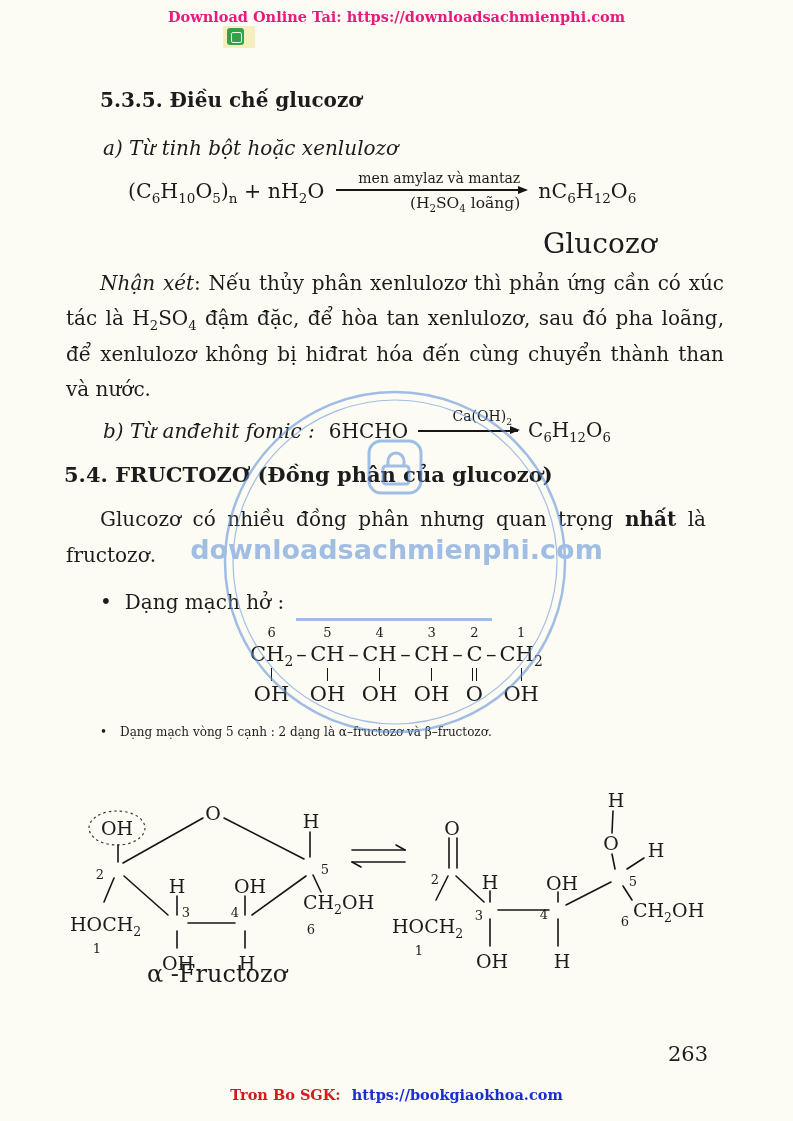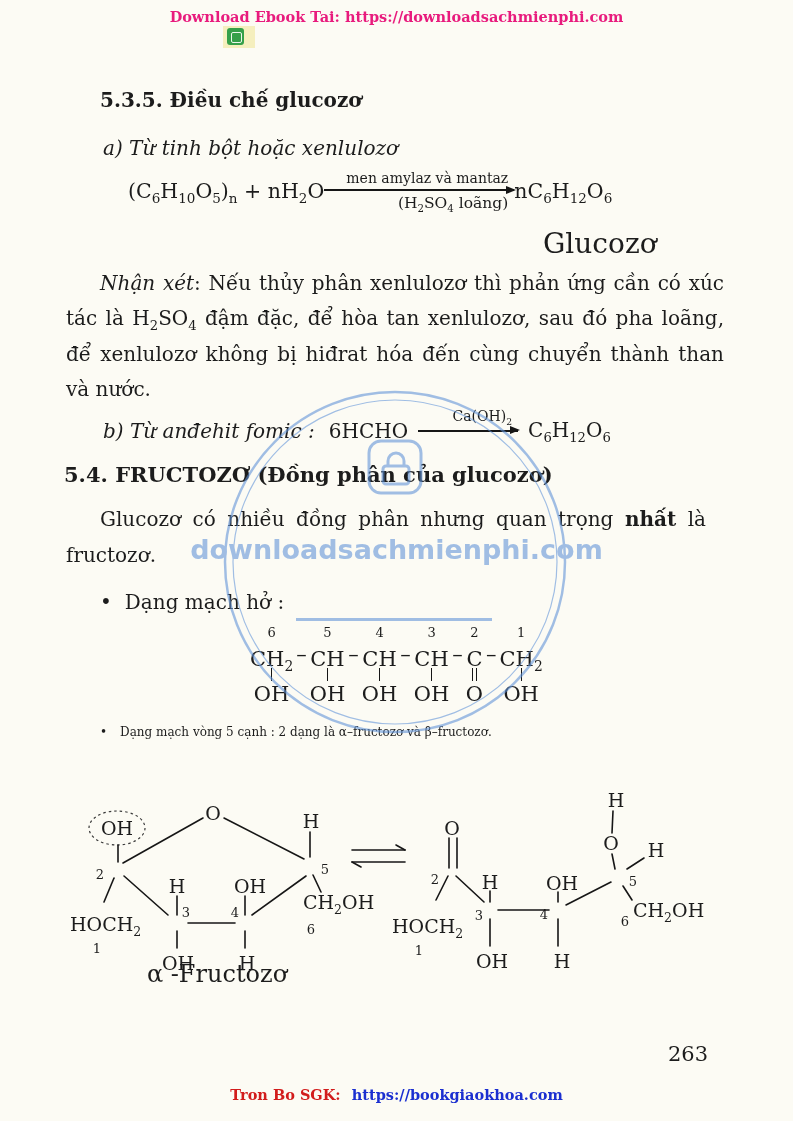--- a/index.html
+++ b/index.html
@@ -34,37 +34,37 @@
   .para54{position:absolute;left:66px;top:502px;width:640px;font-size:20px;line-height:1.78;
     text-align:justify;text-indent:34px;margin:0}
   .b{font-weight:bold}
   .bullet-line{position:absolute;left:100px;top:590px;font-size:20px}
   .bullet-dot{margin-right:13px}
   .bullet2{position:absolute;left:66px;top:722px;width:662px;font-size:12px;line-height:1.8;
     text-align:justify;text-indent:34px;margin:0}
 
   
   .equation{position:absolute;display:flex;align-items:center;font-size:20.5px}
-  .eq1{left:128px;top:170px;}
+  .eq1{left:128px;top:170px;gap:12px}
   .eq2{left:103px;top:408px;gap:10px;font-size:20px}
   .item-b{font-style:italic;margin-right:4px}
   .rxn-arrow{display:flex;flex-direction:column;align-items:flex-end}
   .cond-top{font-size:14px;padding:0 6px;white-space:nowrap}
   .cond-bottom{font-size:15.5px;min-height:20px;padding:0 6px;white-space:nowrap}
   .arrow-line{height:2px;background:#161616;width:100%;min-width:190px;position:relative;margin:3px 0}
   .eq2 .arrow-line{min-width:100px}
   .arrow-line::after{content:"";position:absolute;right:-2px;top:-3.5px;
     border-left:10px solid #161616;border-top:4.5px solid transparent;border-bottom:4.5px solid transparent}
   .product-label{position:absolute;left:543px;top:227px;font-size:28px}
 
   
   .open-chain{position:absolute;left:250px;top:624px;display:flex;align-items:flex-start;font-size:21px}
   .oc-unit{display:flex;flex-direction:column;align-items:center}
   .oc-num{font-size:13px;height:17px;line-height:17px}
-  .oc-c{height:26px;line-height:36px;white-space:nowrap}
+  .oc-c{height:26px;line-height:26px;white-space:nowrap}
   .oc-bond{height:15px;display:flex;gap:3px;justify-content:center}
   .oc-bond i{display:block;width:0;border-left:1.7px solid #161616;height:13px;margin-top:1px}
   .oc-bot{height:26px;line-height:24px}
   .oc-dash{height:26px;line-height:26px;margin-top:17px;padding:0 3px}
 
   
   .structures{position:absolute;left:0;top:778px;width:793px;height:240px}
   .struct-svg{position:absolute;left:0;top:0;width:793px;height:240px}
   .struct-svg line{stroke:#161616;stroke-width:1.6;stroke-linecap:round}
   .struct-svg .dotted{fill:none;stroke:#3a3a3a;stroke-width:1.2;stroke-dasharray:2.5 3}
@@ -86,21 +86,21 @@
   .wm-sub{position:absolute;top:586px;left:0;width:793px;text-align:center;
     font-family:"DejaVu Sans","Liberation Sans",sans-serif;font-size:15px;color:var(--watermark,#5f92d8)}
   .wm-line{position:absolute;top:618px;left:296px;width:196px;height:3px;background:var(--watermark,#5f92d8)}
 </style>
 </head>
 <body>
 
 <div class="scan-highlight"></div>
 <div class="green-icon"></div>
 
-<div class="header-line">Download Ebook Tai: https://downloadsachmienphi.com</div>
+<div class="header-line">Download Online Tai: https://downloadsachmienphi.com</div>
 
 <div class="h535">5.3.5. Điều chế glucozơ</div>
 <div class="item-a">a) Từ tinh bột hoặc xenlulozơ</div>
 
 <div class="equation eq1">
   <span class="eq-term">(C<sub>6</sub>H<sub>10</sub>O<sub>5</sub>)<sub>n</sub> + nH<sub>2</sub>O</span>
   <div class="rxn-arrow">
     <span class="cond-top">men amylaz và mantaz</span>
     <div class="arrow-line"></div>
     <span class="cond-bottom">(H<sub>2</sub>SO<sub>4</sub> loãng)</span>

